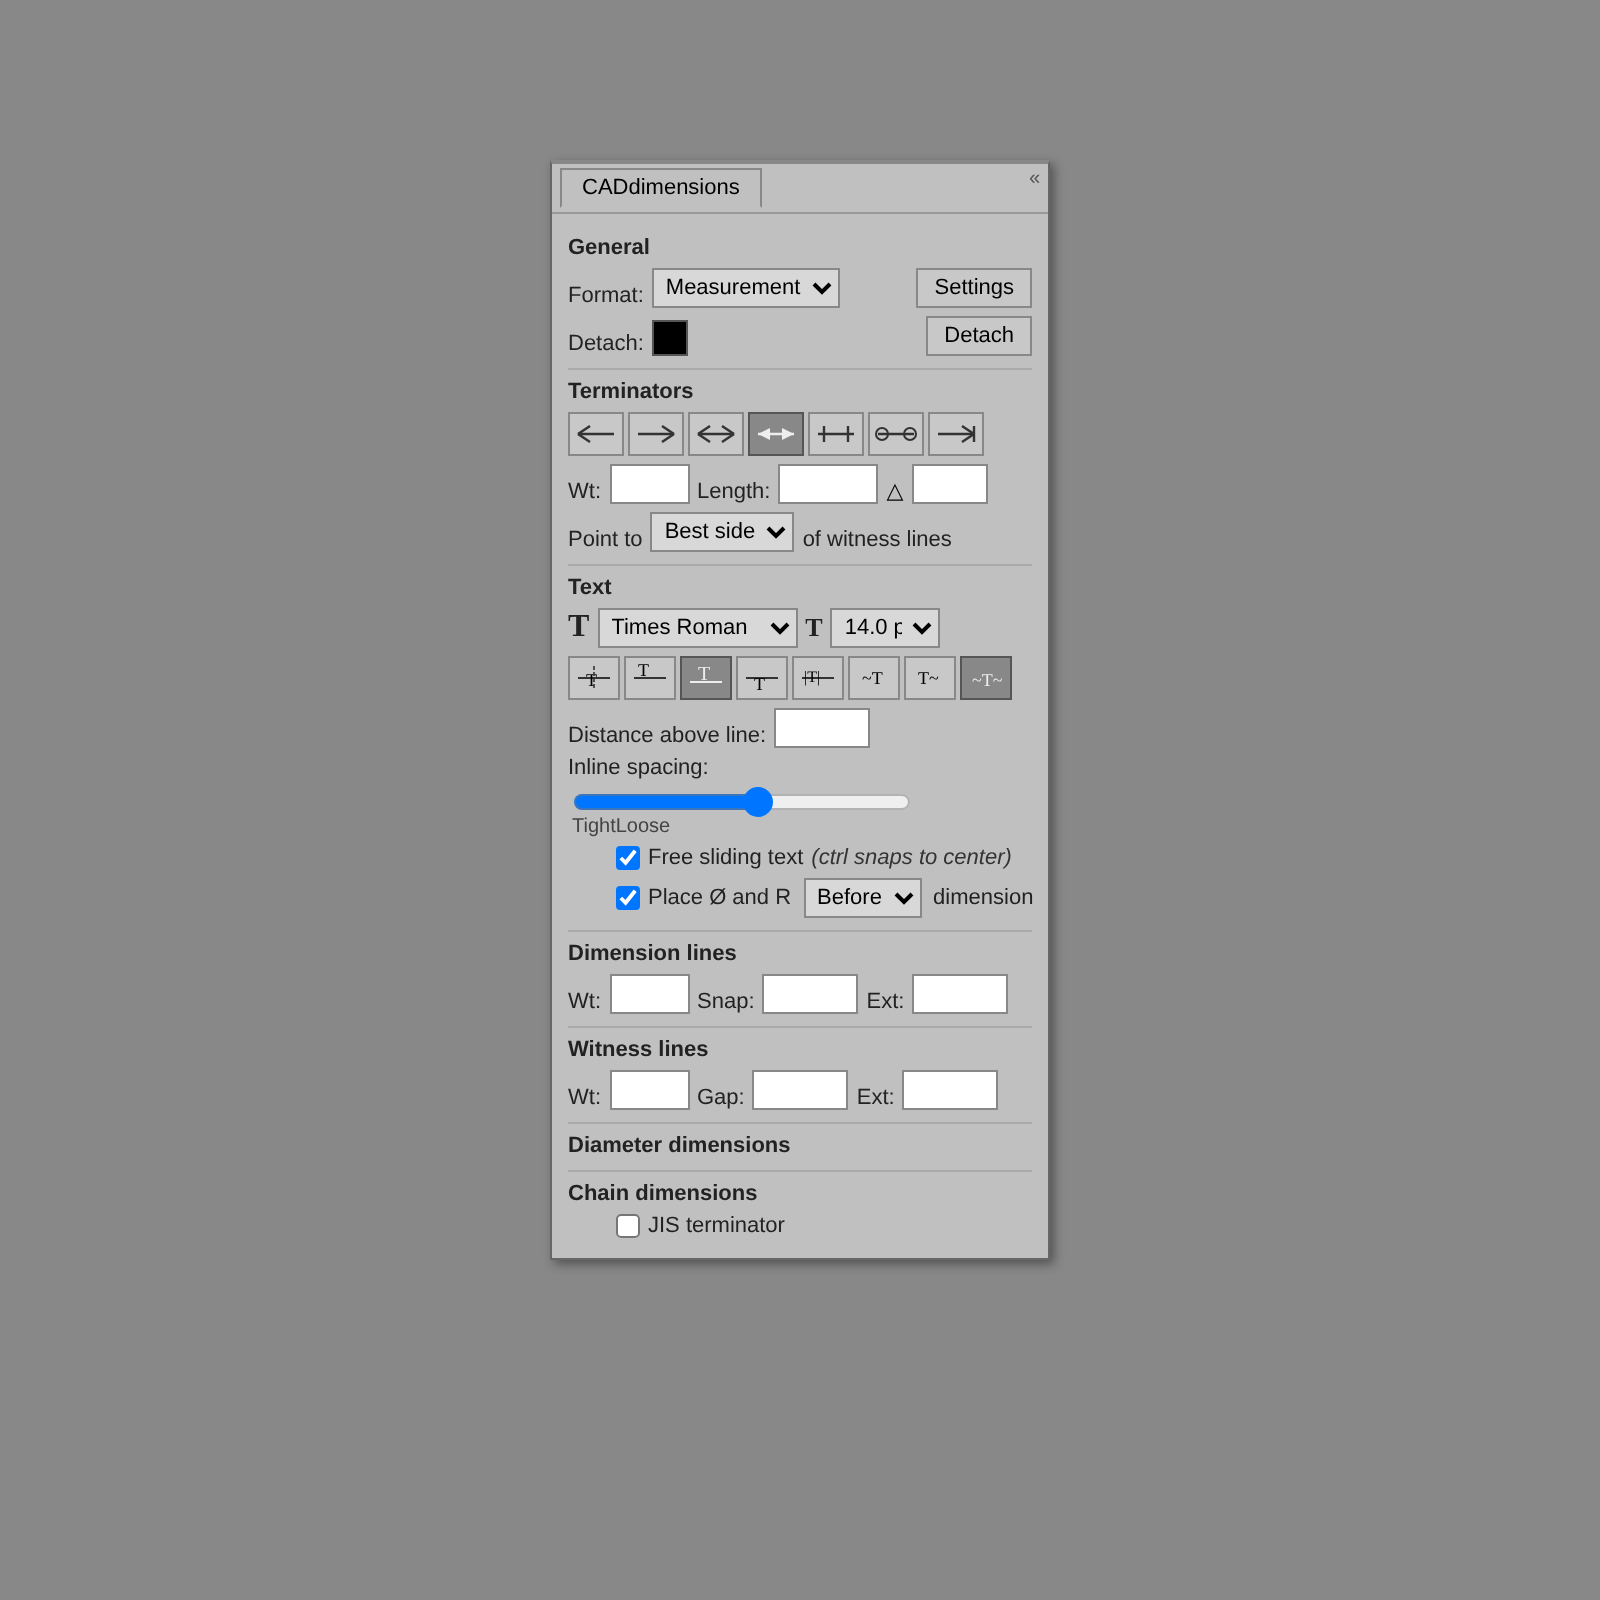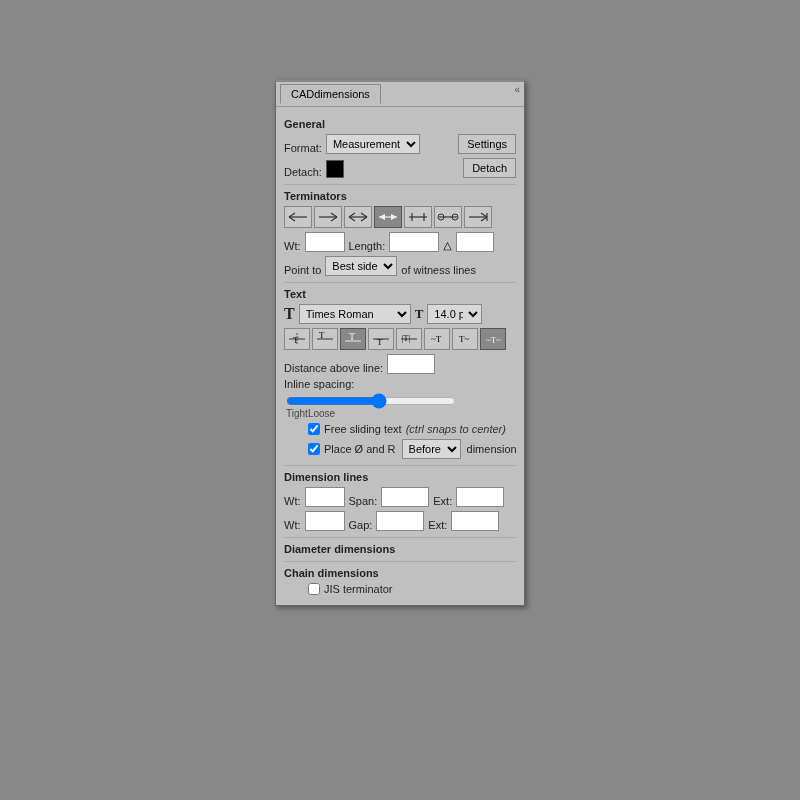--- a/index.html
+++ b/index.html
@@ -126,21 +126,21 @@
     .wt-input { width: 40px; }
     .len-input { width: 50px; }
     .angle-input { width: 38px; }
     .small-input { width: 48px; }
     .text-row {
       display: flex;
       align-items: center;
       gap: 4px;
       margin-bottom: 4px;
     }
-    .font-select { width: 112px; }
+    .font-select { width: 100px; }
     .size-select { width: 55px; }
     .align-btn-row {
       display: flex;
       gap: 2px;
       margin-bottom: 4px;
     }
     .align-btn {
       width: 26px;
       height: 22px;
       background: #c8c8c8;
@@ -400,26 +400,27 @@
         <option value="Before">Before</option>
       </select>
       <span class="label">dimension</span>
     </div>
 
     <div class="section-header">Dimension lines</div>
 
     <div class="row">
       <span class="label">Wt:</span>
       <input type="text" class="wt-input" style="">
-      <span class="label">Span:</span>
+      <span class="label">Snap:</span>
       <input type="text" class="small-input" style="">
       <span class="label">Ext:</span>
       <input type="text" class="small-input" style="">
     </div>
 
+    <div class="section-header">Witness lines</div>
 
     <div class="row">
       <span class="label">Wt:</span>
       <input type="text" class="wt-input" style="">
       <span class="label">Gap:</span>
       <input type="text" class="small-input" style="">
       <span class="label">Ext:</span>
       <input type="text" class="small-input" style="">
     </div>
 

